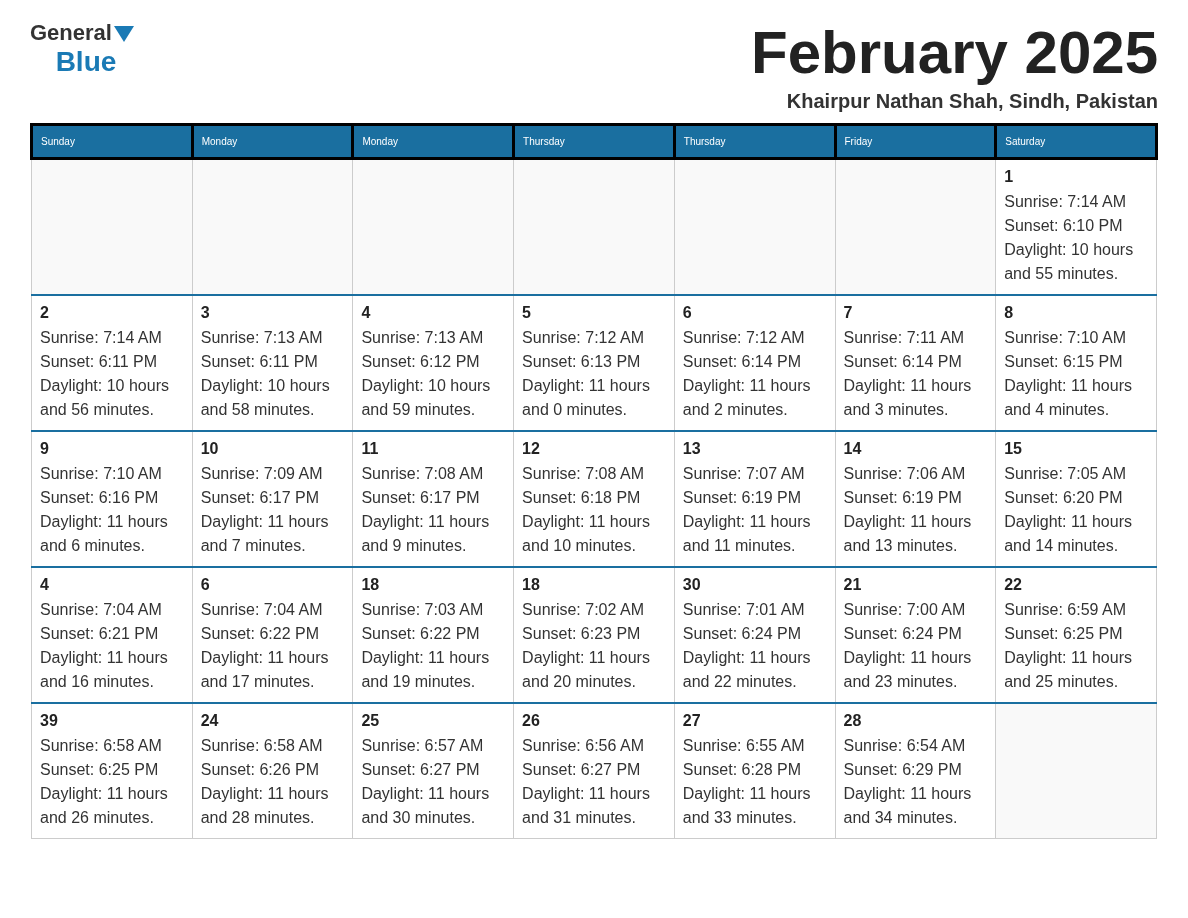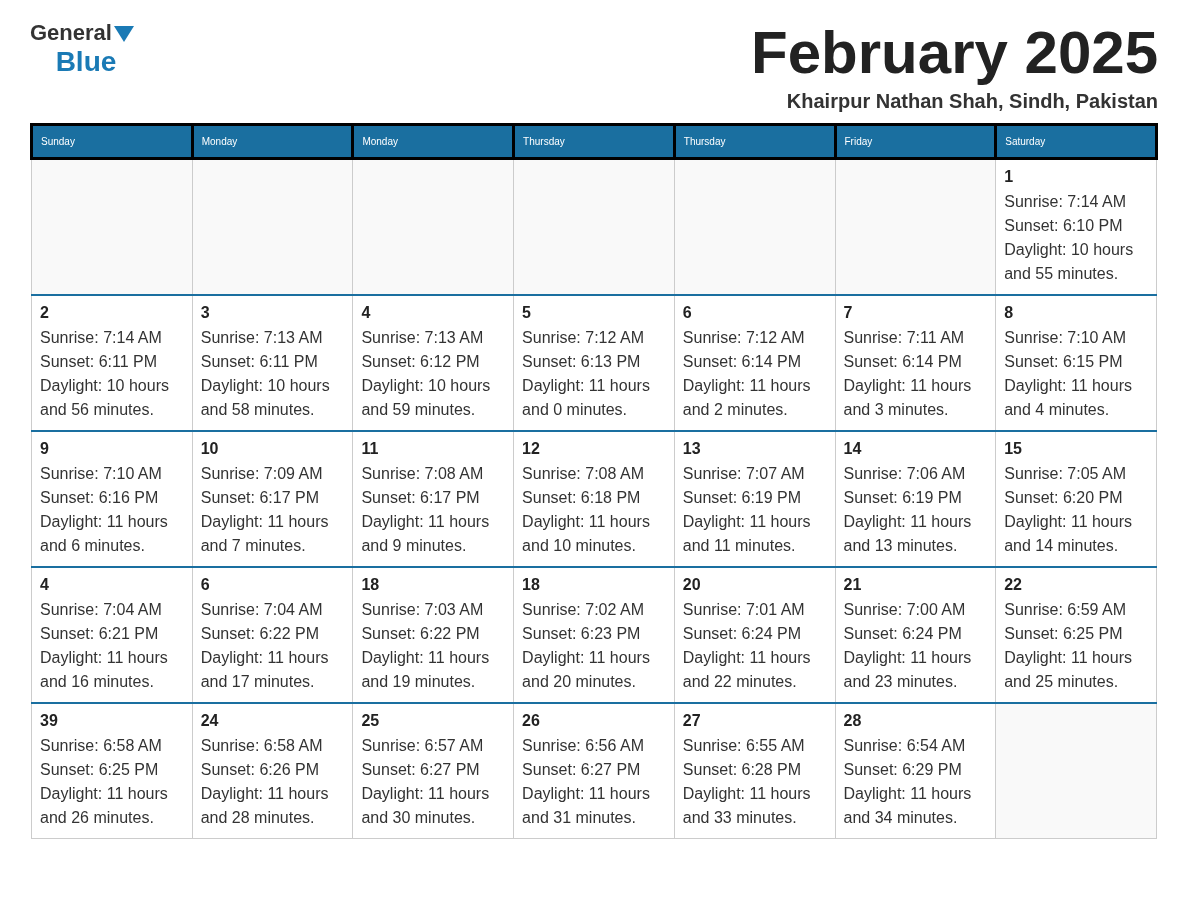--- a/index.html
+++ b/index.html
@@ -216,21 +216,21 @@
       </td>
         <td>
         <div class="day-number">18</div>
         <div class="day-info">Sunrise: 7:03 AM<br>Sunset: 6:22 PM<br>Daylight: 11 hours and 19 minutes.</div>
       </td>
         <td>
         <div class="day-number">18</div>
         <div class="day-info">Sunrise: 7:02 AM<br>Sunset: 6:23 PM<br>Daylight: 11 hours and 20 minutes.</div>
       </td>
         <td>
-        <div class="day-number">20</div>
+        <div class="day-number">30</div>
         <div class="day-info">Sunrise: 7:01 AM<br>Sunset: 6:24 PM<br>Daylight: 11 hours and 22 minutes.</div>
       </td>
         <td>
         <div class="day-number">21</div>
         <div class="day-info">Sunrise: 7:00 AM<br>Sunset: 6:24 PM<br>Daylight: 11 hours and 23 minutes.</div>
       </td>
         <td>
         <div class="day-number">22</div>
         <div class="day-info">Sunrise: 6:59 AM<br>Sunset: 6:25 PM<br>Daylight: 11 hours and 25 minutes.</div>
       </td>

